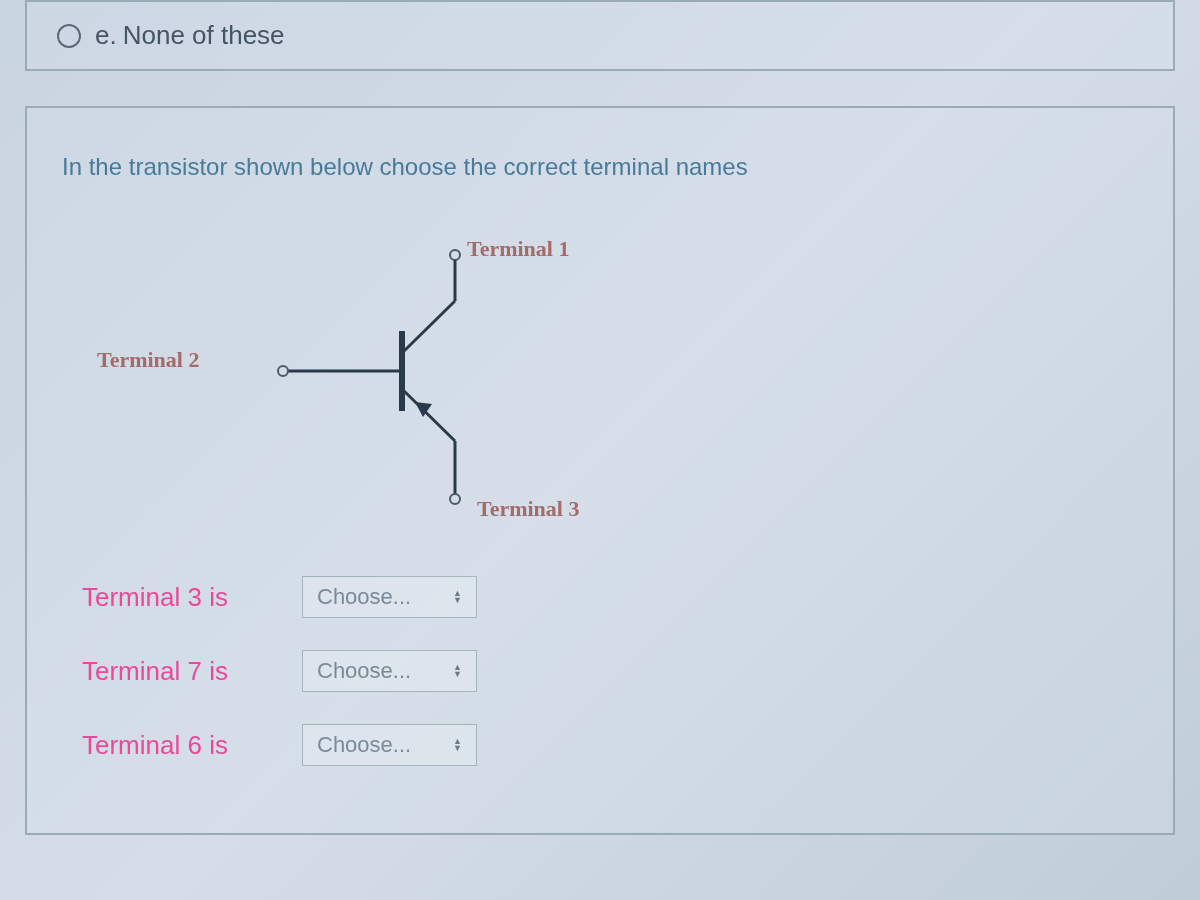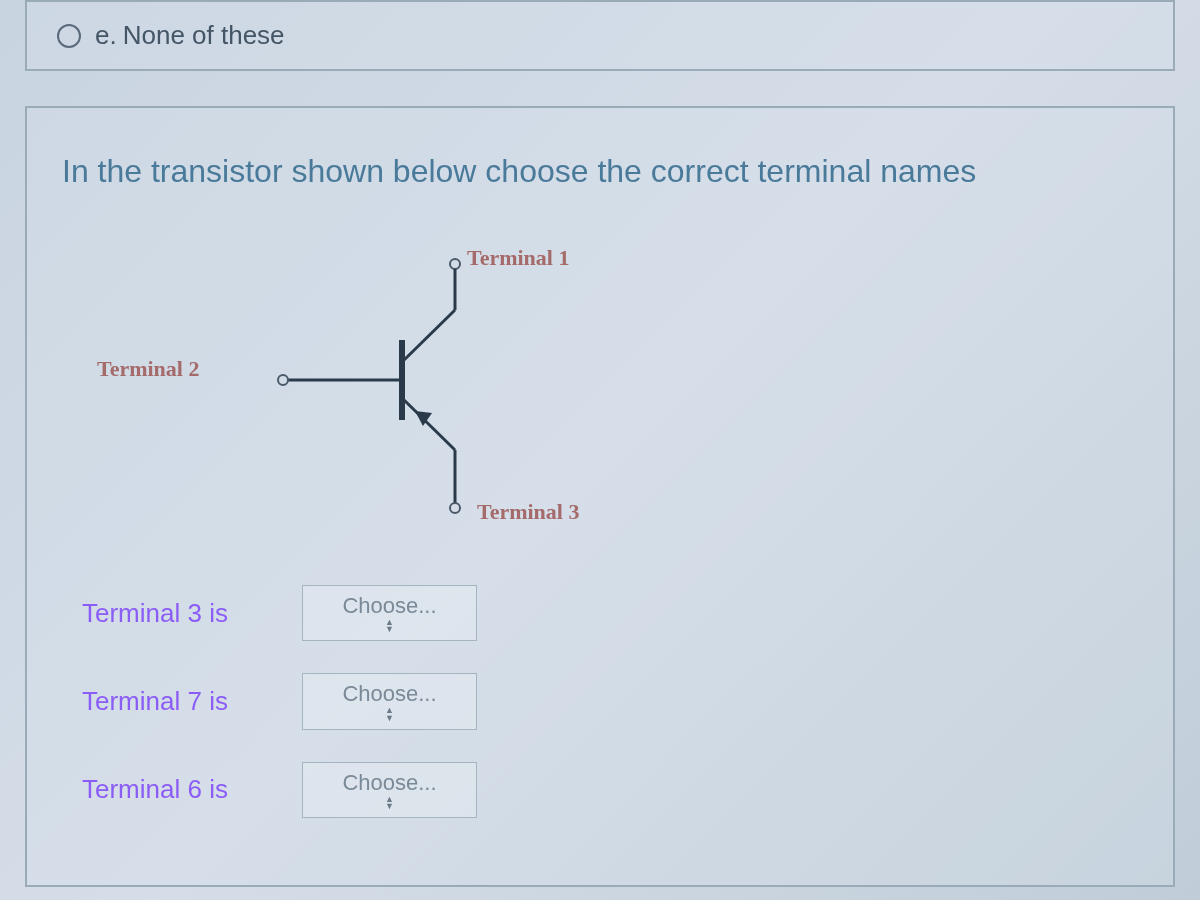--- a/index.html
+++ b/index.html
@@ -40,74 +40,73 @@
       font-weight: 400;
     }
     .question-box-2 {
       border: 2px solid #9aabb8;
       margin: 0 25px 20px 25px;
       padding: 45px 35px 35px 35px;
       background: rgba(215, 225, 235, 0.3);
     }
     .prompt-text {
       color: #4a7a9a;
-      font-size: 32px;
+      font-size: 24px;
       font-weight: 400;
       margin-bottom: 55px;
     }
     .diagram-area {
       position: relative;
       height: 320px;
       margin-left: 20px;
     }
     .term-label {
       position: absolute;
       font-family: 'Times New Roman', serif;
       font-weight: bold;
       font-size: 22px;
       color: #a56a6a;
     }
     .term1-label { top: 0px; left: 385px; }
     .term2-label { top: 111px; left: 15px; }
-    .term3-label { top: 254px; left: 395px; }
+    .term3-label { top: 260px; left: 395px; }
     .transistor-svg {
       position: absolute;
       top: 5px;
       left: 195px;
       width: 200px;
       height: 280px;
     }
     .answer-rows {
       margin-top: 20px;
       margin-left: 20px;
     }
     .answer-row {
       display: flex;
       align-items: center;
       gap: 30px;
       margin-bottom: 32px;
     }
     .answer-label {
-      color: #8b5cf6;
+      color: #ec4899;
       font-size: 26px;
       font-weight: 400;
       width: 190px;
     }
     .select-box {
       display: flex;
       align-items: center;
       justify-content: space-between;
       border: 1.5px solid #a5b5c0;
       background: rgba(230, 236, 242, 0.5);
       padding: 7px 14px;
       width: 175px;
       color: #7a8a98;
       font-size: 22px;
       cursor: pointer;
-      flex-direction: column;
     }
     .select-arrows {
       display: flex;
       flex-direction: column;
       font-size: 9px;
       color: #6a7a88;
       line-height: 0.8;
     }
   </style>
 </head>

